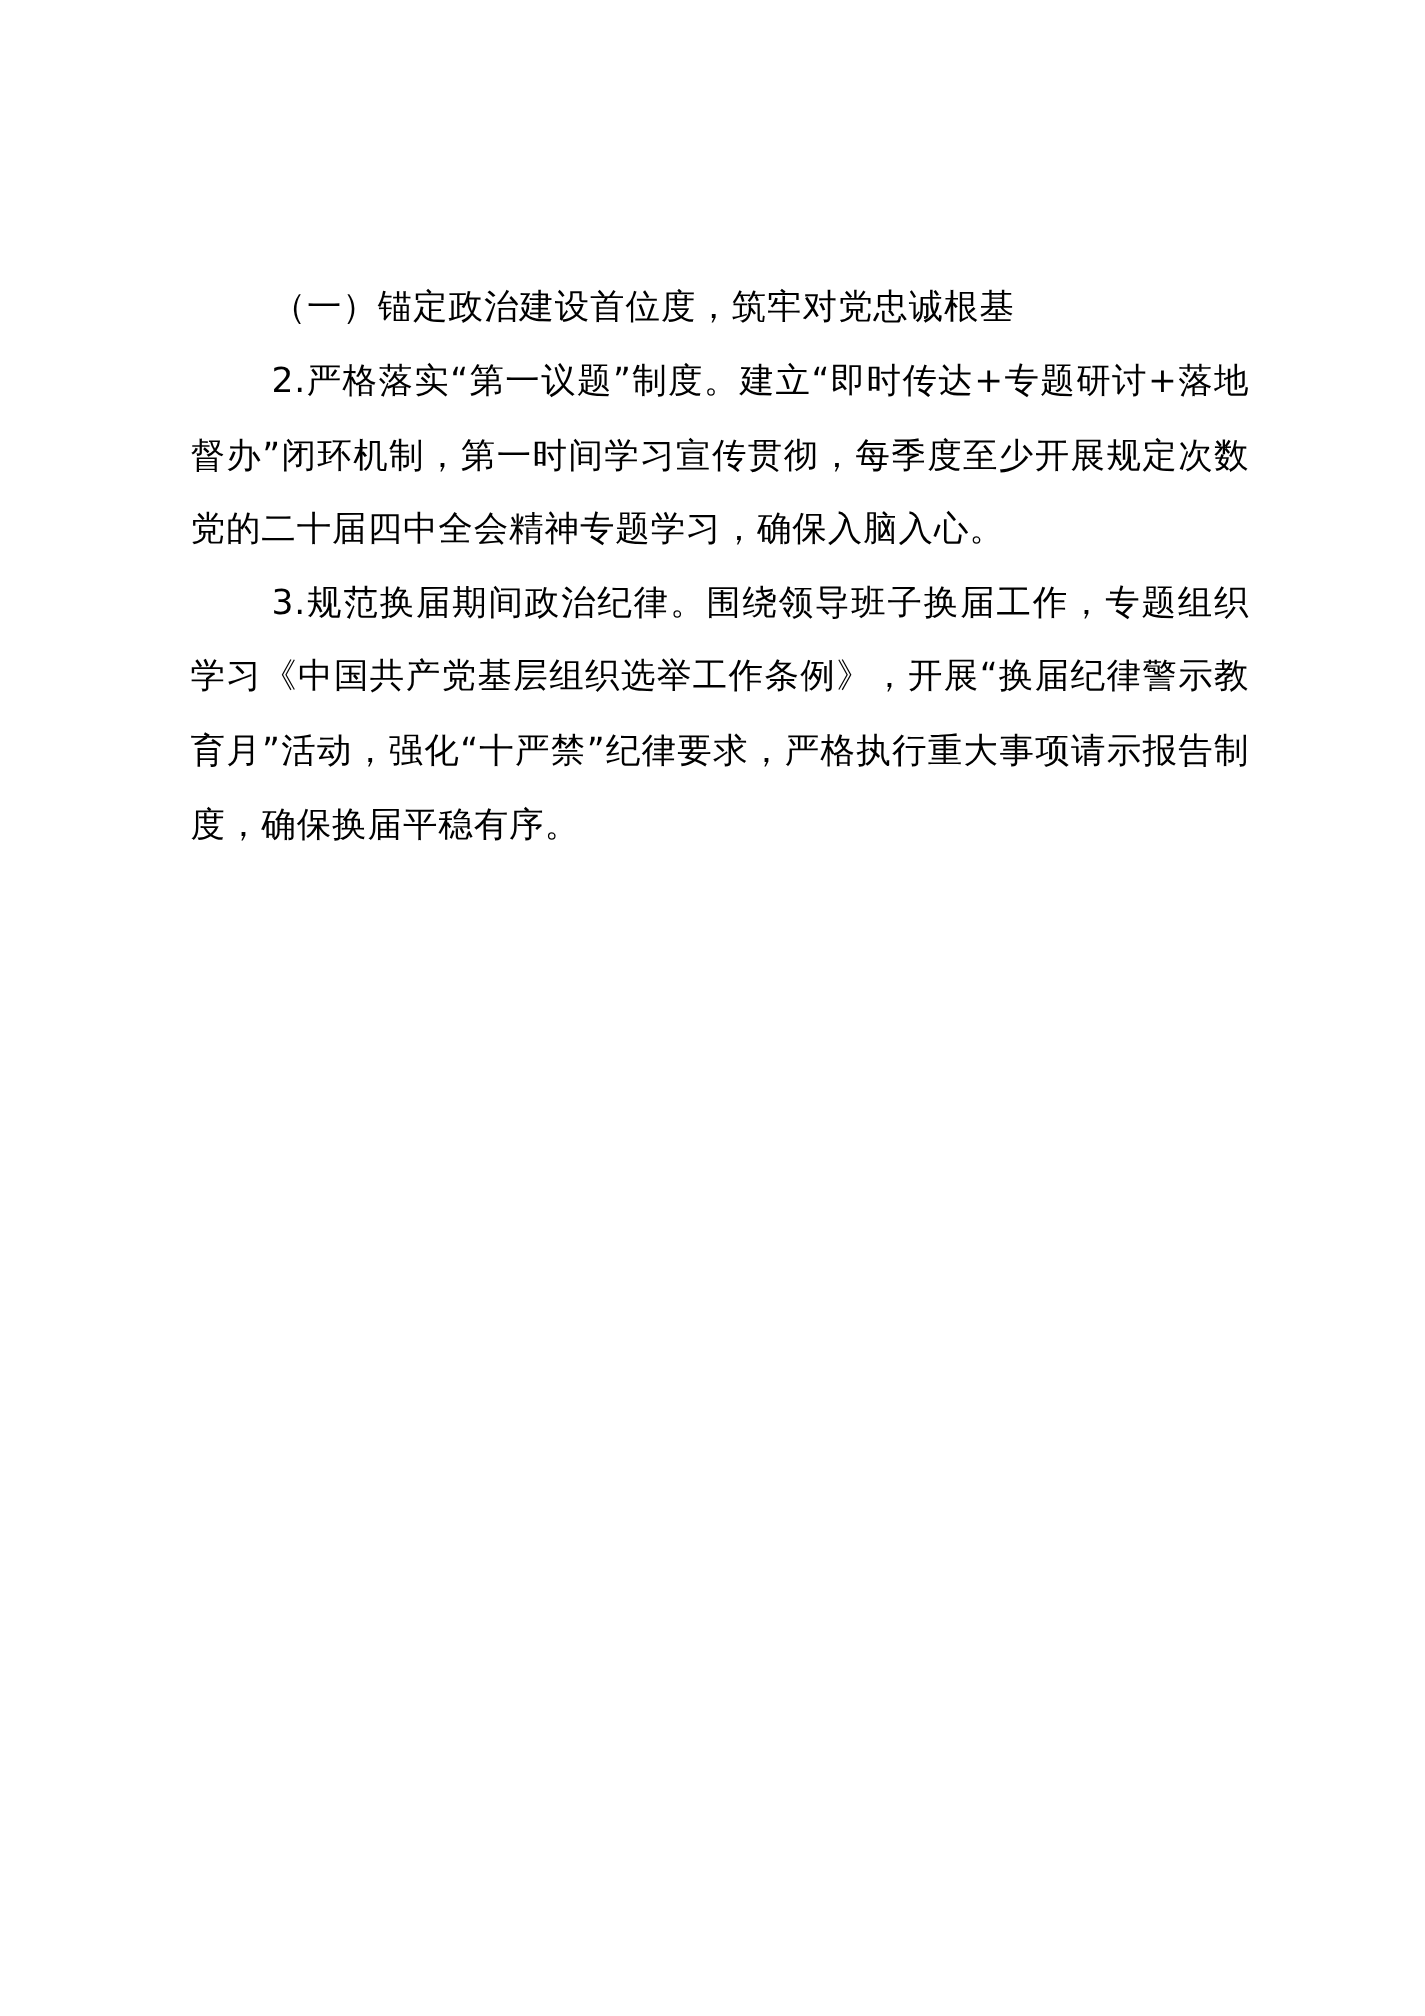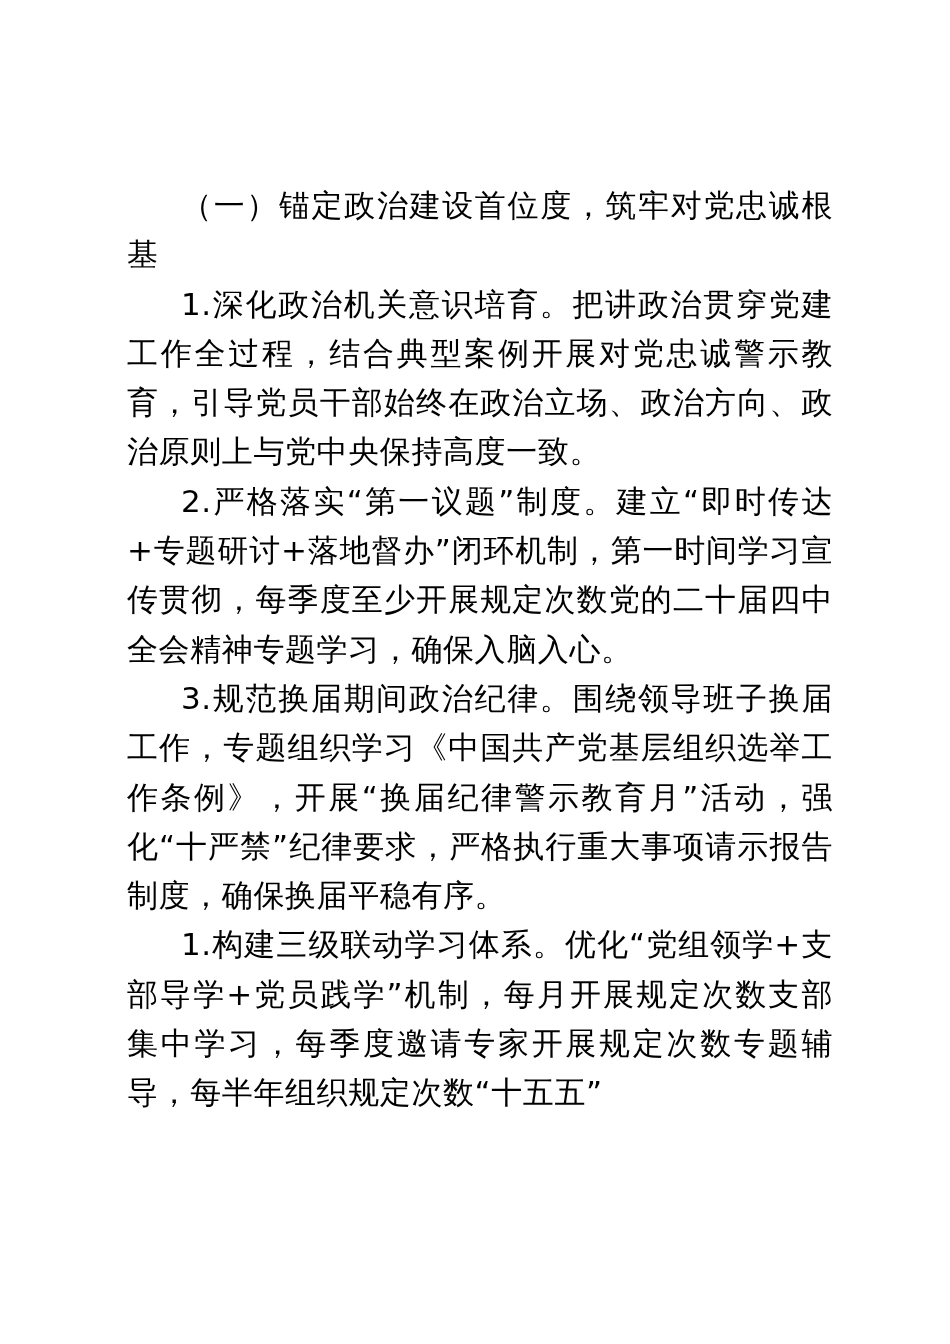--- a/index.html
+++ b/index.html
@@ -16,41 +16,39 @@
       color: #000000;
     }
     .page {
       position: absolute;
       left: 127px;
       top: 181px;
       width: 706px;
     }
     .para {
       margin: 0;
-      font-size: 31px;
+      font-size: 23px;
       line-height: 49.3px;
       letter-spacing: 0.6px;
       text-align: justify;
       text-align-last: left;
       word-break: break-all;
       white-space: normal;
     }
     .heading {
       text-indent: 54px;
     }
     .item {
       text-indent: 54px;
     }
   </style>
 </head>
 <body>
 
 <div class="page">
   <section>
     <p class="para heading">（一）锚定政治建设首位度，筑牢对党忠诚根基</p>
-    <p class="para item">1.深化政治机关意识培育。把讲政治贯穿党建工作全过程，结合典型案例开展对党忠诚警示教育，引导党员干部始终在政治立场、政治方向、政治原则上与党中央保持高度一致。</p>
     <p class="para item">2.严格落实“第一议题”制度。建立“即时传达+专题研讨+落地督办”闭环机制，第一时间学习宣传贯彻，每季度至少开展规定次数党的二十届四中全会精神专题学习，确保入脑入心。</p>
     <p class="para item">3.规范换届期间政治纪律。围绕领导班子换届工作，专题组织学习《中国共产党基层组织选举工作条例》，开展“换届纪律警示教育月”活动，强化“十严禁”纪律要求，严格执行重大事项请示报告制度，确保换届平稳有序。</p>
   </section>
   <section>
-    <p class="para item">1.构建三级联动学习体系。优化“党组领学+支部导学+党员践学”机制，每月开展规定次数支部集中学习，每季度邀请专家开展规定次数专题辅导，每半年组织规定次数“十五五”</p>
   </section>
 </div>
 
 </body></html>

